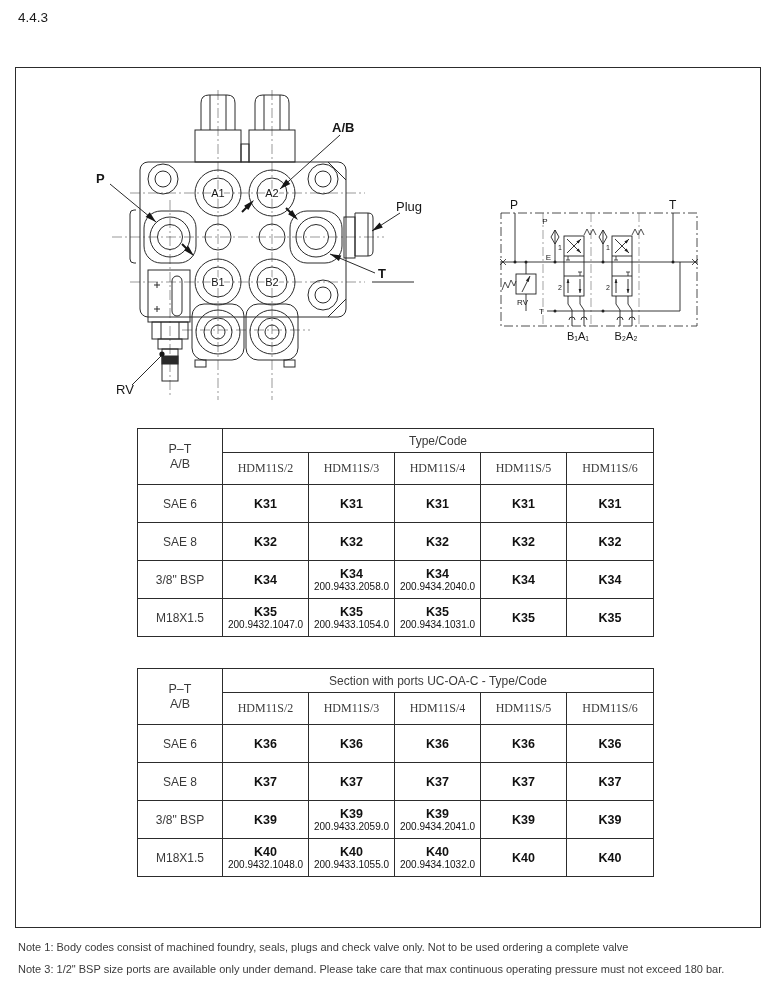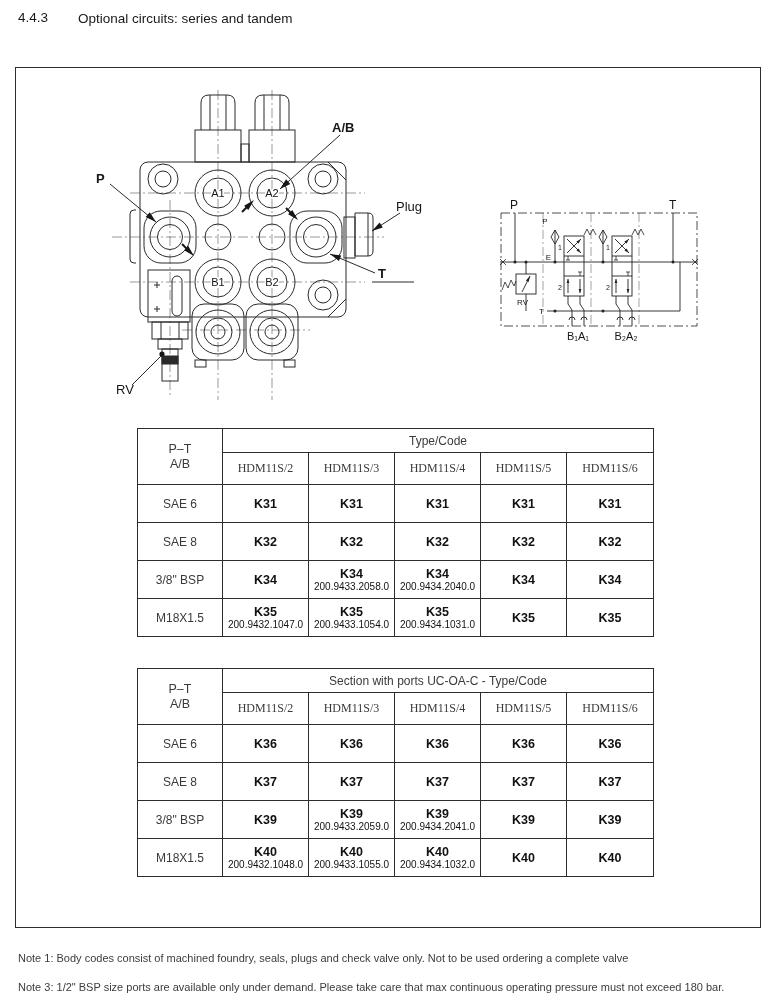--- a/index.html
+++ b/index.html
@@ -1,51 +1,50 @@
 <!DOCTYPE html>
 <html><head>
 <meta charset="utf-8">
 <style>
   html,body{margin:0;padding:0;background:#fff;}
   body{width:775px;height:1000px;position:relative;font-family:"Liberation Sans",sans-serif;color:#222;overflow:hidden;}
   .abs{position:absolute;}
 
   
-  .heading{left:18px;top:10px;display:flex;gap:22px;font-size:13.5px;color:#191919;}
+  .heading{left:18px;top:10px;display:flex;gap:22px;font-size:13.5px;color:#191919;align-items:flex-end;}
   .heading .num{width:38px;}
   .heading .t-lines div{line-height:18px;}
 
   
   .frame{left:15px;top:67px;width:744px;height:859px;border:1.6px solid #2c2c2c;background:#fff;}
 
   
   table.spec{border-collapse:collapse;table-layout:fixed;border:1.5px solid #2c2c2c;background:#fff;padding-left:48px;}
   table.spec td{border:1px solid #2c2c2c;text-align:center;vertical-align:middle;padding:0 2px;}
   td.corner{font-size:12.5px;color:#3a3a3a;line-height:15px;}
   td.span-h{height:23px;font-size:12px;color:#3a3a3a;}
   td.col-h{height:31px;font-size:12px;color:#3a3a3a;font-family:Liberation Serif, serif;}
   td.rlabel{font-size:12px;color:#3a3a3a;}
   tr.data td{height:37px;}
   .code{font-weight:bold;font-size:12.5px;color:#111;line-height:14px;}
   .part{font-size:10px;color:#111;line-height:11px;}
 
   
   .notes{left:18px;top:938px;width:750px;}
-  .notes p{margin:12px 0 5px 0;font-size:11px;color:#3c3c3c;line-height:17px;}
+  .notes p{margin:1px 0 5px 0;font-size:11px;color:#3c3c3c;line-height:17px;}
 
   svg text{font-family:"Liberation Sans",sans-serif;fill:#161616;}
   .halo{paint-order:stroke;stroke:#ffffff;stroke-width:3px;}
 </style>
 </head>
 <body>
 
 <div class="abs heading">
   <div class="num">4.4.3</div>
   <div class="t-lines">
-    <div>Optional circuits: series and tandem</div>
   </div>
 </div>
 
 <div class="abs frame"></div>
 
 <svg class="abs" style="left:82px;top:82px;" width="360" height="330" viewBox="0 0 360 330">
   <g fill="none" stroke="#2a2a2a" stroke-width="1">
 
     <g stroke="#555" stroke-width="0.6" stroke-dasharray="10 3 2 3">
       <path d="M136 8 V318"></path>

